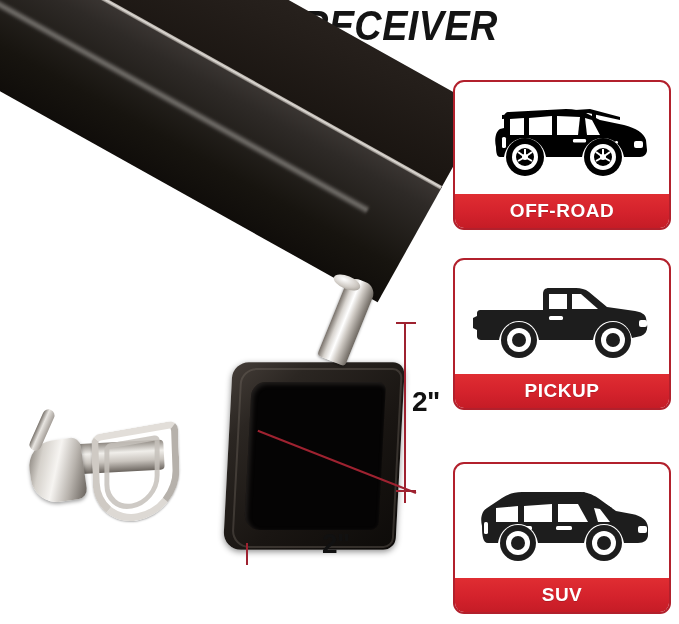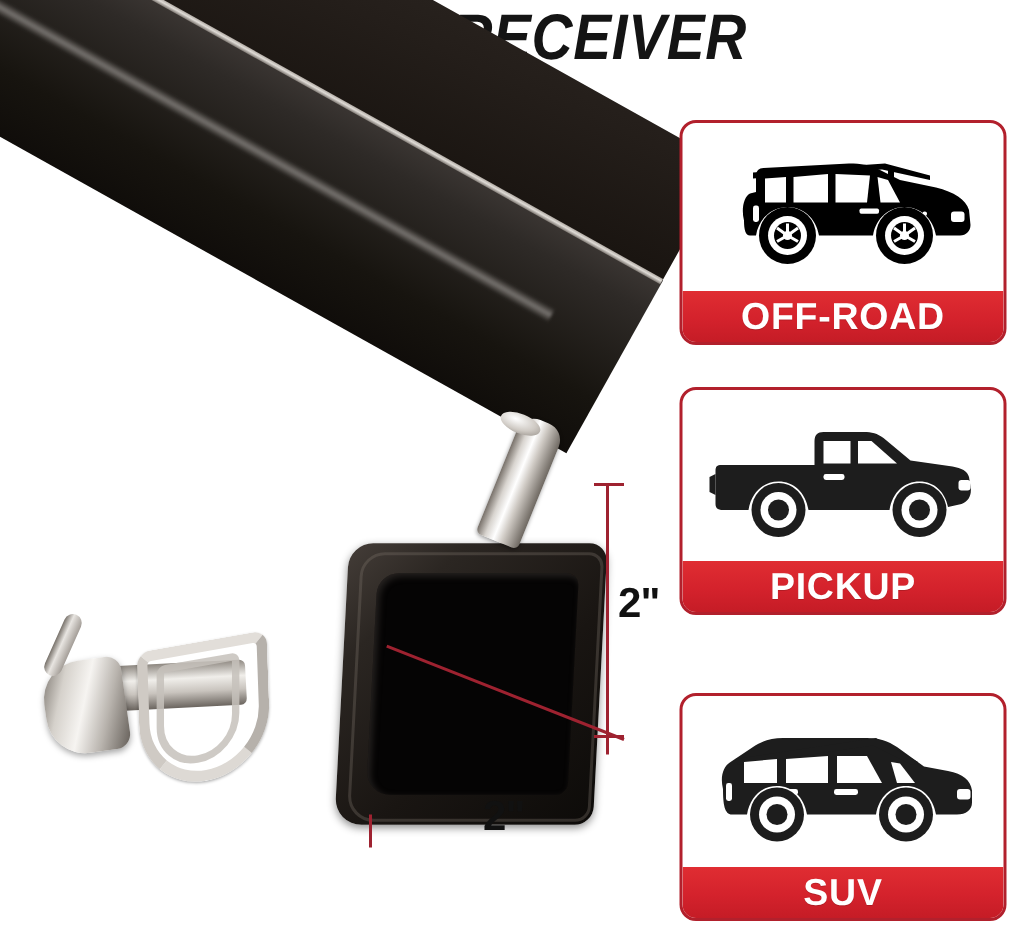--- a/index.html
+++ b/index.html
@@ -309,21 +309,21 @@
   .card-art svg { display: block; }
   .card-label {
     position: absolute;
     left: 0;
     right: 0;
     bottom: 0;
     height: 34px;
     background: linear-gradient(to bottom, #e02d32 0%, #d4222c 55%, #c51c26 100%);
     color: #ffffff;
     font-family: "Liberation Sans Narrow", "Liberation Sans", sans-serif;
-    font-size: 25px;
+    font-size: 19px;
     font-weight: bold;
     letter-spacing: 0.5px;
     display: flex;
     align-items: center;
     justify-content: center;
     line-height: 34px;
     text-shadow: 0 1px 0 rgba(0,0,0,.15);
   }
 </style>
 </head>

